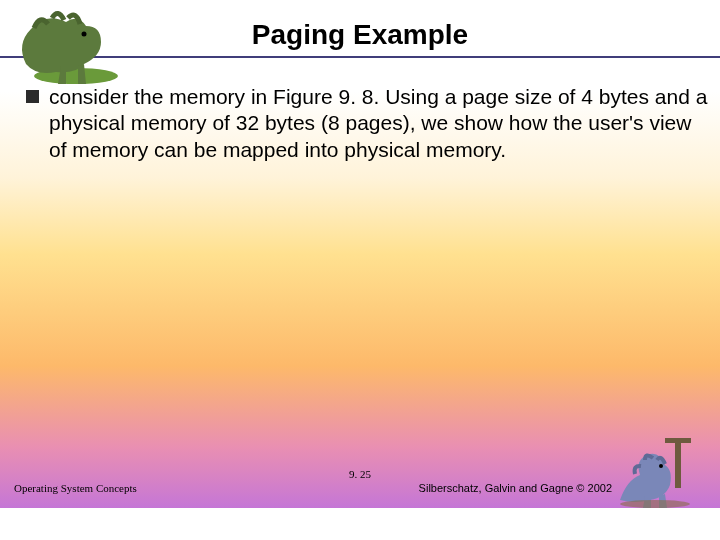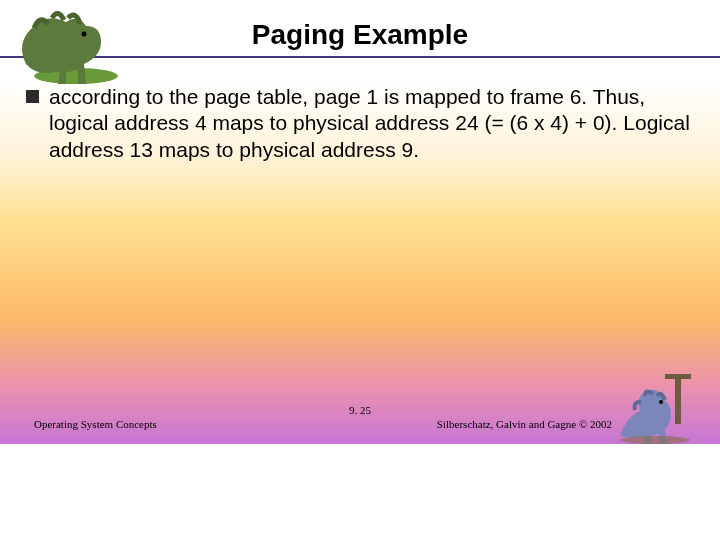--- a/index.html
+++ b/index.html
@@ -1,19 +1,19 @@
 <!DOCTYPE html>
 <html><head>
 <meta charset="utf-8">
 <style>
   * { margin: 0; padding: 0; box-sizing: border-box; }
   html, body { width: 720px; height: 540px; overflow: hidden; }
   .slide {
     width: 720px;
-    height: 444px;
+    height: 508px;
     position: relative;
     background: linear-gradient(to bottom,
       #ffffff 0%,
       #ffffff 18%,
       #fff3d9 35%,
       #ffe190 50%,
       #fdb96a 72%,
       #e98fb2 88%,
       #c576d6 100%);
     font-family: Arial, Helvetica, sans-serif;
@@ -68,36 +68,35 @@
     line-height: 1.25;
     color: #000;
   }
   .footer-left {
     position: absolute;
     bottom: 14px;
     left: 14px;
     font-family: "Times New Roman", serif;
     font-size: 11px;
     color: #000;
-    margin-left: 20px;
   }
   .footer-center {
     position: absolute;
     bottom: 28px;
     left: 0; right: 0;
     text-align: center;
     font-family: "Times New Roman", serif;
     font-size: 11px;
     color: #000;
   }
   .footer-right {
     position: absolute;
     bottom: 14px;
     right: 108px;
-    font-family: Liberation Serif, serif;
+    font-family: Liberation Sans, sans-serif;
     font-size: 11px;
     color: #000;
   }
   .dino-right {
     position: absolute;
     bottom: 0; right: 0;
     width: 105px; height: 78px;
     z-index: 2;
   }
 </style>
@@ -117,21 +116,21 @@
   </div>
 
   <div class="title-bar">
     <div class="title-text">Paging Example</div>
   </div>
   <div class="title-underline"></div>
 
   <div class="content">
     <div class="bullet-item">
       <div class="bullet-marker"></div>
-      <div class="bullet-text">according to the page table, page 1 is mapped to frame 6. Thus, logical address 4 maps to physical address 24 (= (6 x 4) + 0). Logical address 13 maps to physical address 9.</div>
+      <div class="bullet-text">consider the memory in Figure 9. 8. Using a page size of 4 bytes and a physical memory of 32 bytes (8 pages), we show how the user's view of memory can be mapped into physical memory.</div>
     </div>
   </div>
 
   <div class="footer-left">Operating System Concepts</div>
   <div class="footer-center">9. 25</div>
   <div class="footer-right">Silberschatz, Galvin and Gagne © 2002</div>
 
   <div class="dino-right">
     <svg viewBox="0 0 105 78">
       <rect x="60" y="8" width="6" height="50" fill="#6e5a3e"></rect>

